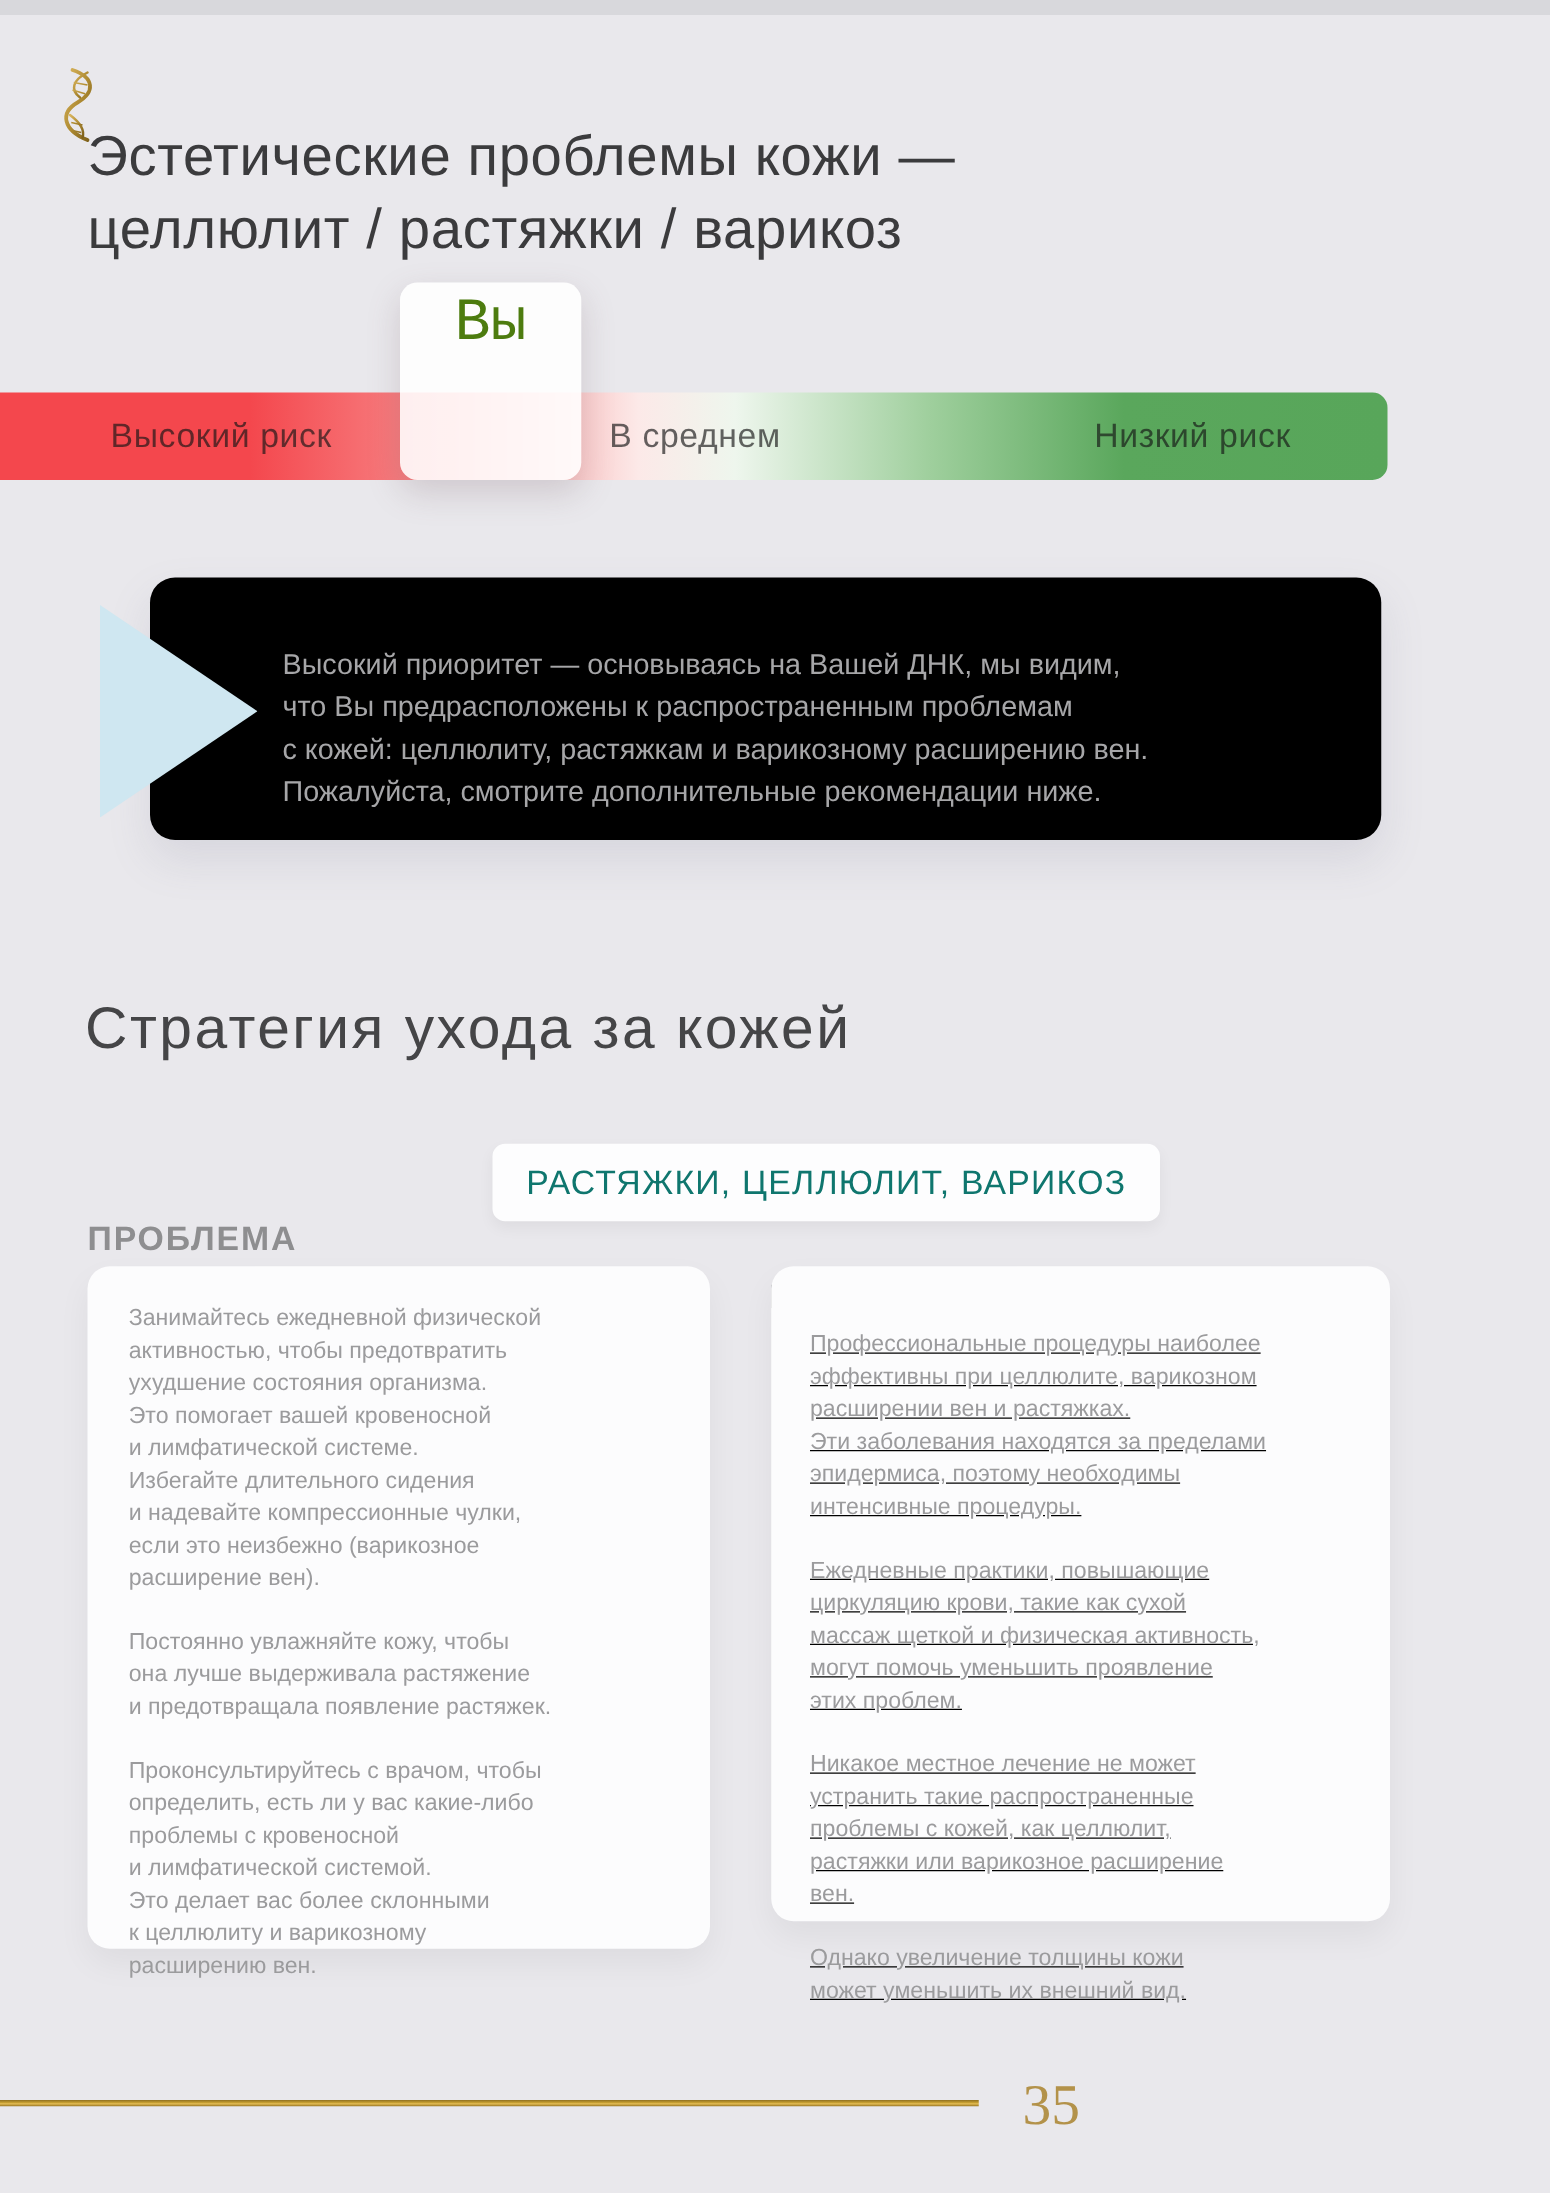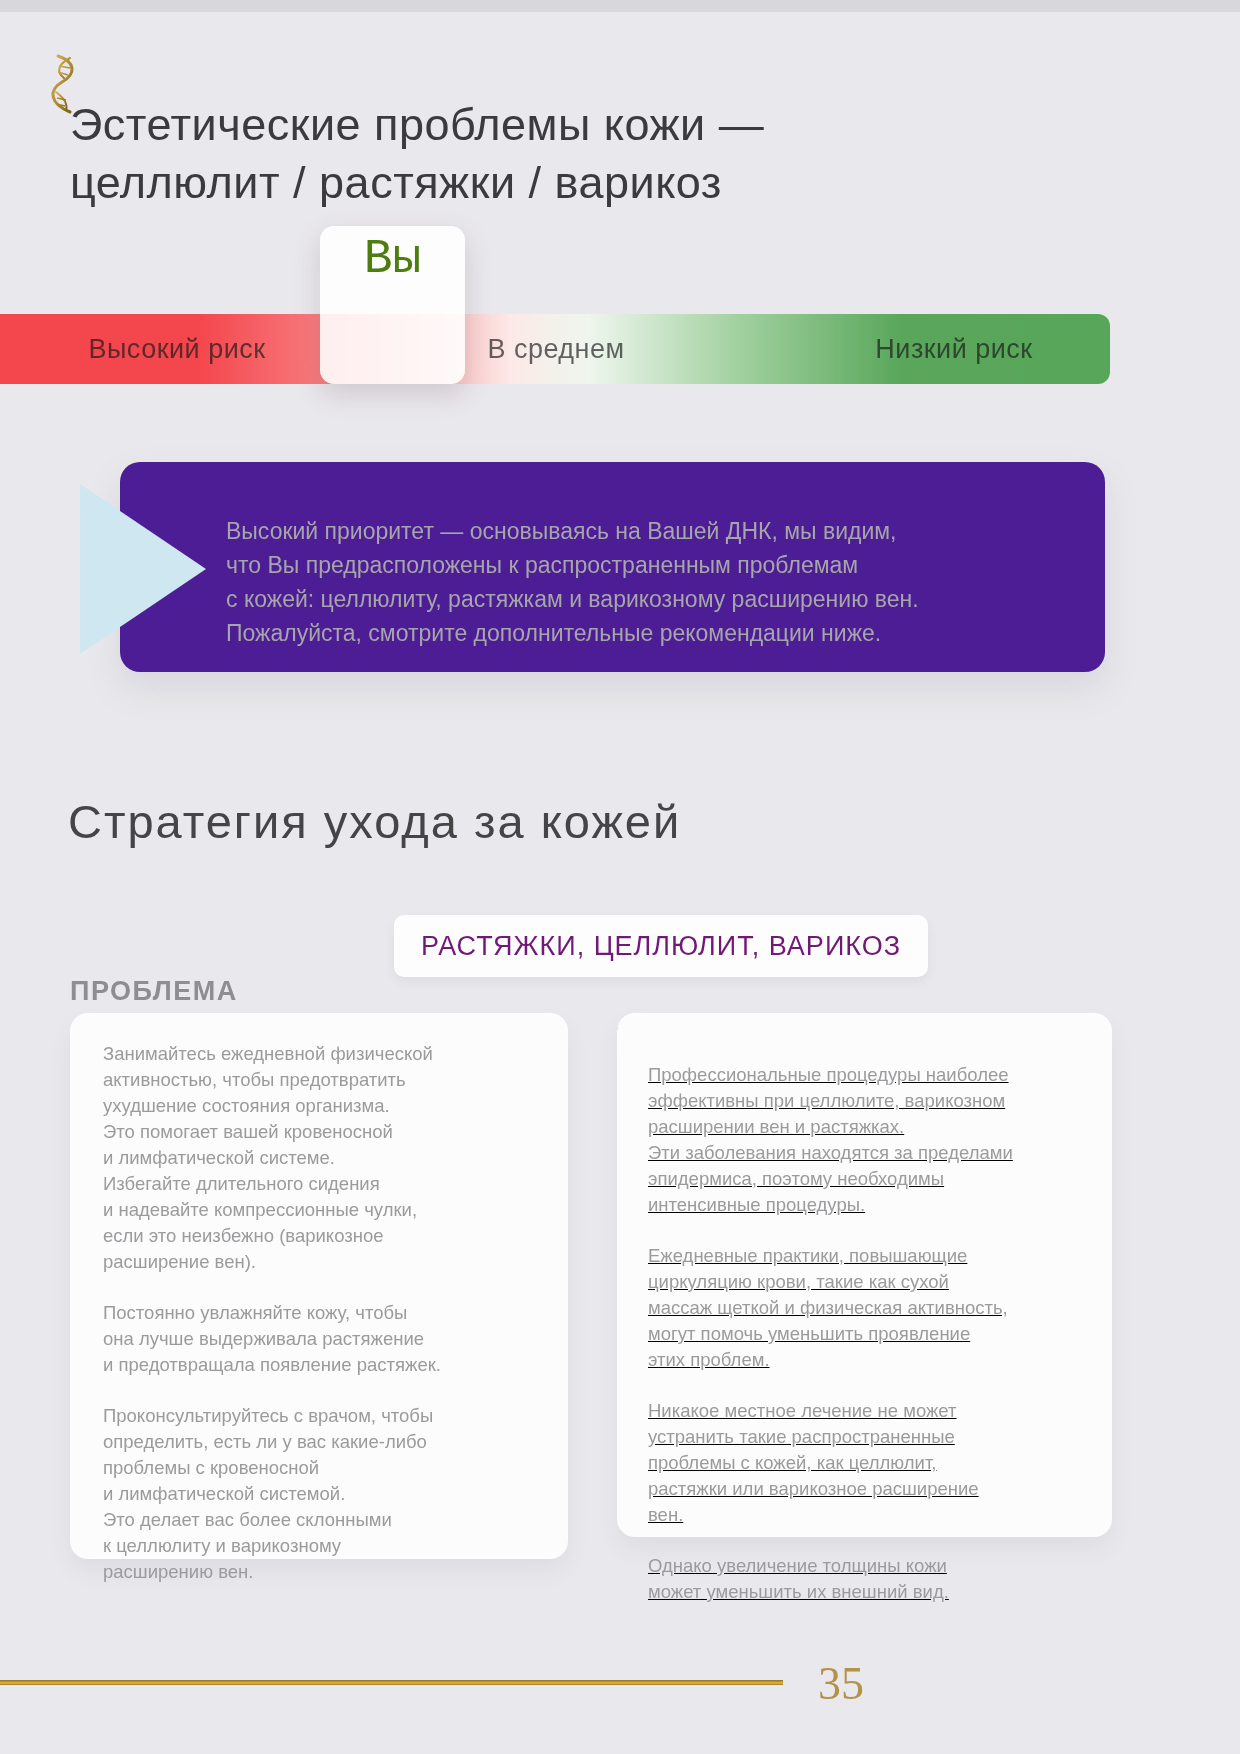--- a/index.html
+++ b/index.html
@@ -21,37 +21,37 @@
   .risk-label.high{left:177px;}
   .risk-label.mid{left:556px;}
   .risk-label.low{left:954px;text-align:center;}
   .you-marker{position:absolute;left:320px;top:214px;width:145px;height:158px;z-index:2;
     background:rgba(255,255,255,0.88);border-radius:14px;
     box-shadow:0 10px 26px rgba(120,90,100,0.22);
     display:flex;justify-content:center;align-items:flex-start;}
   .you-marker span{font-size:48px;font-weight:300;color:#4d7c0f;margin-top:6px;font-family:Liberation Mono, monospace;}
 
   
-  .callout-card{position:absolute;left:120px;top:450px;width:985px;height:210px;background:#4c1d95;
+  .callout-card{position:absolute;left:120px;top:450px;width:985px;height:210px;background:#000000;
     border-radius:20px;box-shadow:0 16px 34px rgba(125,125,150,0.16);z-index:1;}
   .callout-text{position:absolute;left:106px;top:52px;right:40px;font-size:23px;line-height:34px;
     font-weight:300;color:#a6a6a8;white-space:pre-line;}
   .callout-pointer{position:absolute;left:80px;top:472px;width:126px;height:170px;z-index:2;
     background:#cfe7f1;clip-path:polygon(0 0,100% 50%,0 100%);
     filter:drop-shadow(0 10px 12px rgba(110,120,140,0.28));}
 
   
   .strategy-title{position:absolute;left:68px;top:782px;font-size:47px;font-weight:400;
     color:#454547;letter-spacing:2px;}
   .problem-label{position:absolute;left:70px;top:964px;font-size:27px;font-weight:700;
     color:#8e8e90;letter-spacing:1.5px;}
   .problem-chip{position:absolute;left:394px;top:903px;width:534px;height:62px;background:#fdfdfe;
     border-radius:10px;box-shadow:0 5px 12px rgba(0,0,0,0.05);
     display:flex;align-items:center;justify-content:center;}
-  .problem-chip span{font-size:27px;font-weight:300;color:#701a75;letter-spacing:1px;white-space:nowrap;}
+  .problem-chip span{font-size:27px;font-weight:300;color:#0f766e;letter-spacing:1px;white-space:nowrap;}
   .col-header{position:absolute;top:1010px;font-size:27px;font-weight:300;color:#8e8e90;letter-spacing:1.5px;}
   .col-header.left{left:70px;}
   .col-header.right{left:615px;}
 
   .text-card{position:absolute;top:1001px;background:#fcfcfd;border-radius:18px;
     box-shadow:0 12px 26px rgba(0,0,0,0.05);box-sizing:border-box;}
   .text-card.prevention{left:70px;width:498px;height:546px;padding:28px 36px 0 33px;}
   .text-card.recovery{left:617px;width:495px;height:524px;padding:49px 36px 0 31px;text-decoration:underline;}
   .para{font-size:18.5px;line-height:26px;font-weight:300;color:#9b9b9d;
     white-space:pre-line;margin:0 0 25px 0;}

